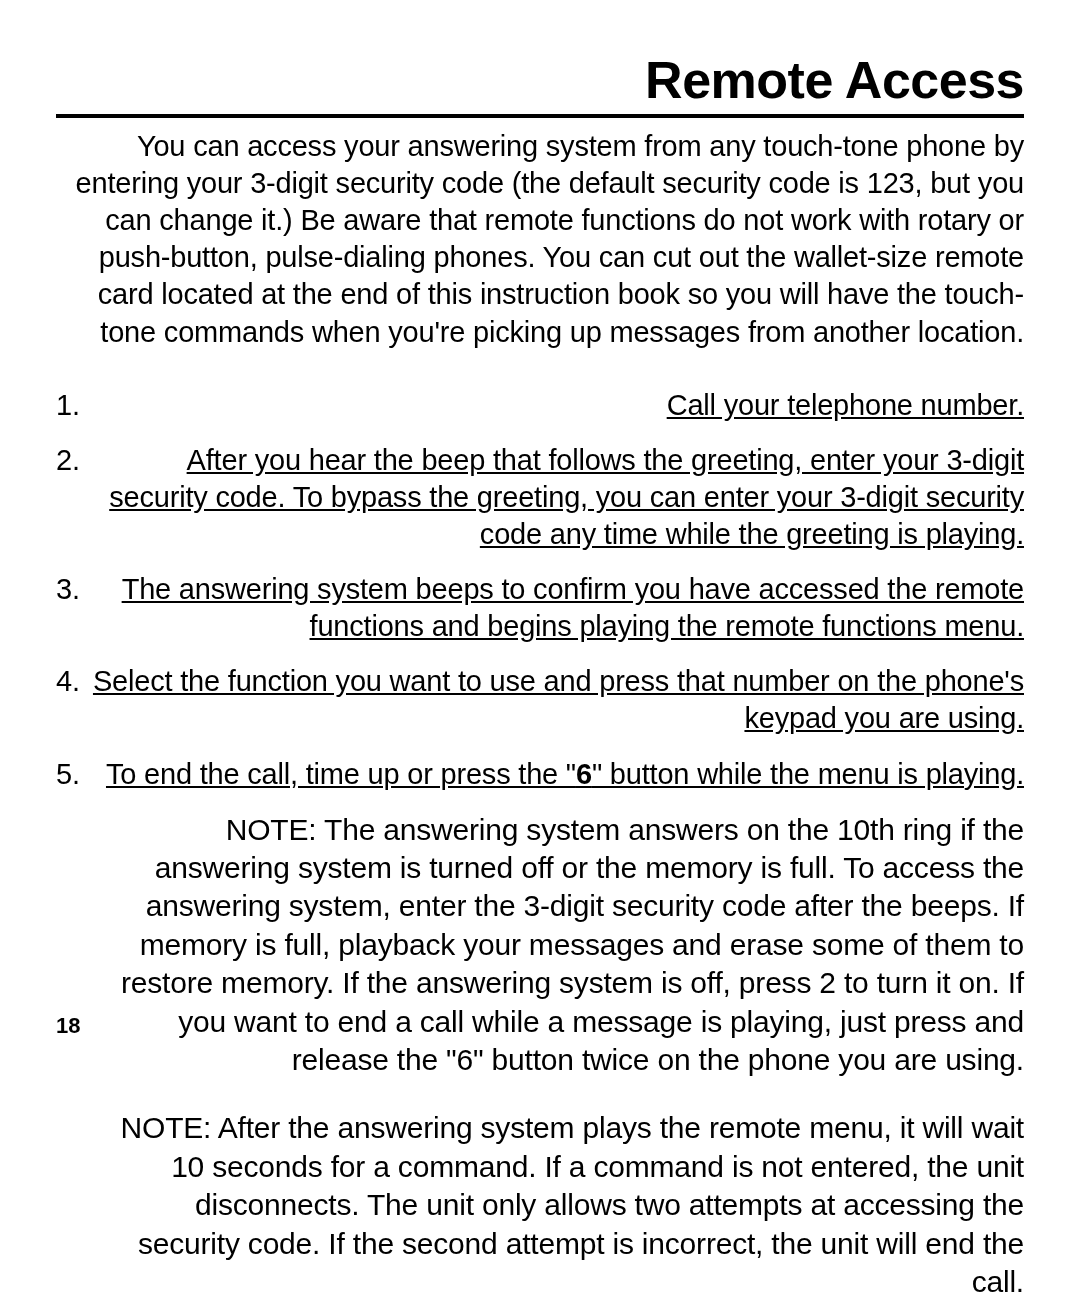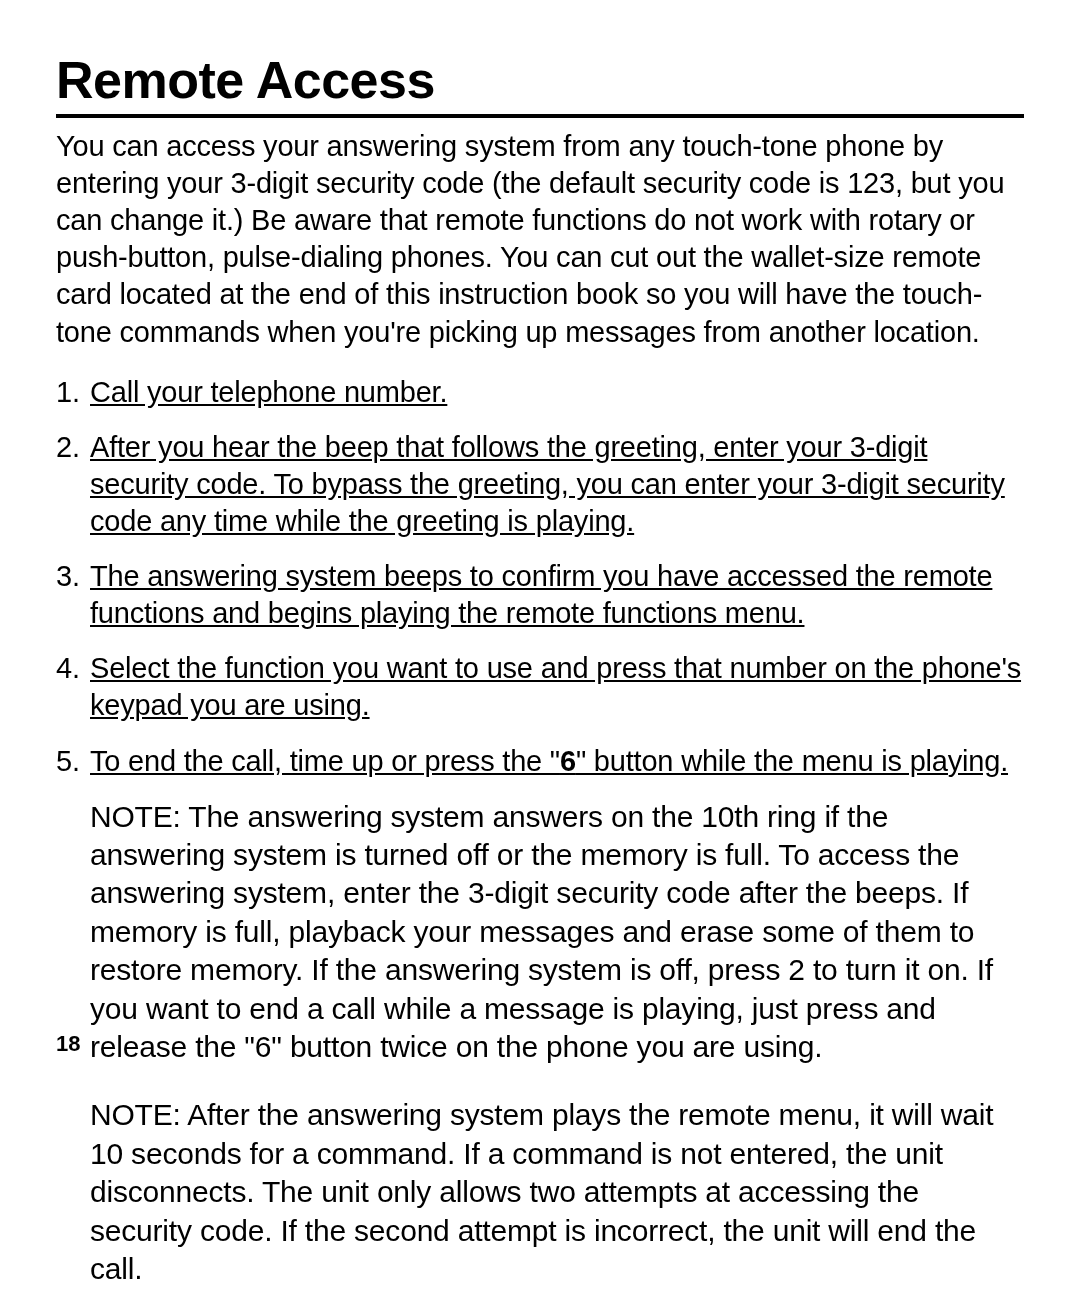--- a/index.html
+++ b/index.html
@@ -11,35 +11,36 @@
     font-family: "Segoe UI", "Helvetica Neue", Arial, sans-serif;
     color: #000000;
     overflow: hidden;
   }
   .page {
     box-sizing: border-box;
     width: 1080px;
     height: 1089px;
     padding: 50px 56px 0 56px;
     position: relative;
+    text-align: right;
   }
   .h1 {
     font-size: 52px;
     font-weight: 700;
     letter-spacing: -0.5px;
     border-bottom: 4px solid #000;
     padding-bottom: 4px;
     margin-bottom: 10px;
   }
   .intro {
     font-size: 29px;
     line-height: 1.28;
     letter-spacing: -0.2px;
     font-weight: 300;
-    margin-bottom: 23px;
+    margin-bottom: 36px;
   }
   .h2 {
     font-size: 38px;
     font-weight: 700;
     letter-spacing: -0.5px;
     margin-bottom: 2px;
   }
   ol.steps {
     margin: 0;
     padding: 0 0 0 34px;
@@ -66,21 +67,21 @@
   .step5 .b6 { font-weight: 700; }
   .note {
     font-size: 30px;
     line-height: 1.28;
     font-weight: 400;
     letter-spacing: -0.2px;
     margin: 0 0 30px 34px;
   }
   .page-number {
     position: absolute;
-    bottom: 32px;
+    bottom: 50px;
     left: 56px;
     font-weight: 700;
     font-size: 22px;
   }
 </style>
 </head>
 <body>
 
 <div class="page">
 

